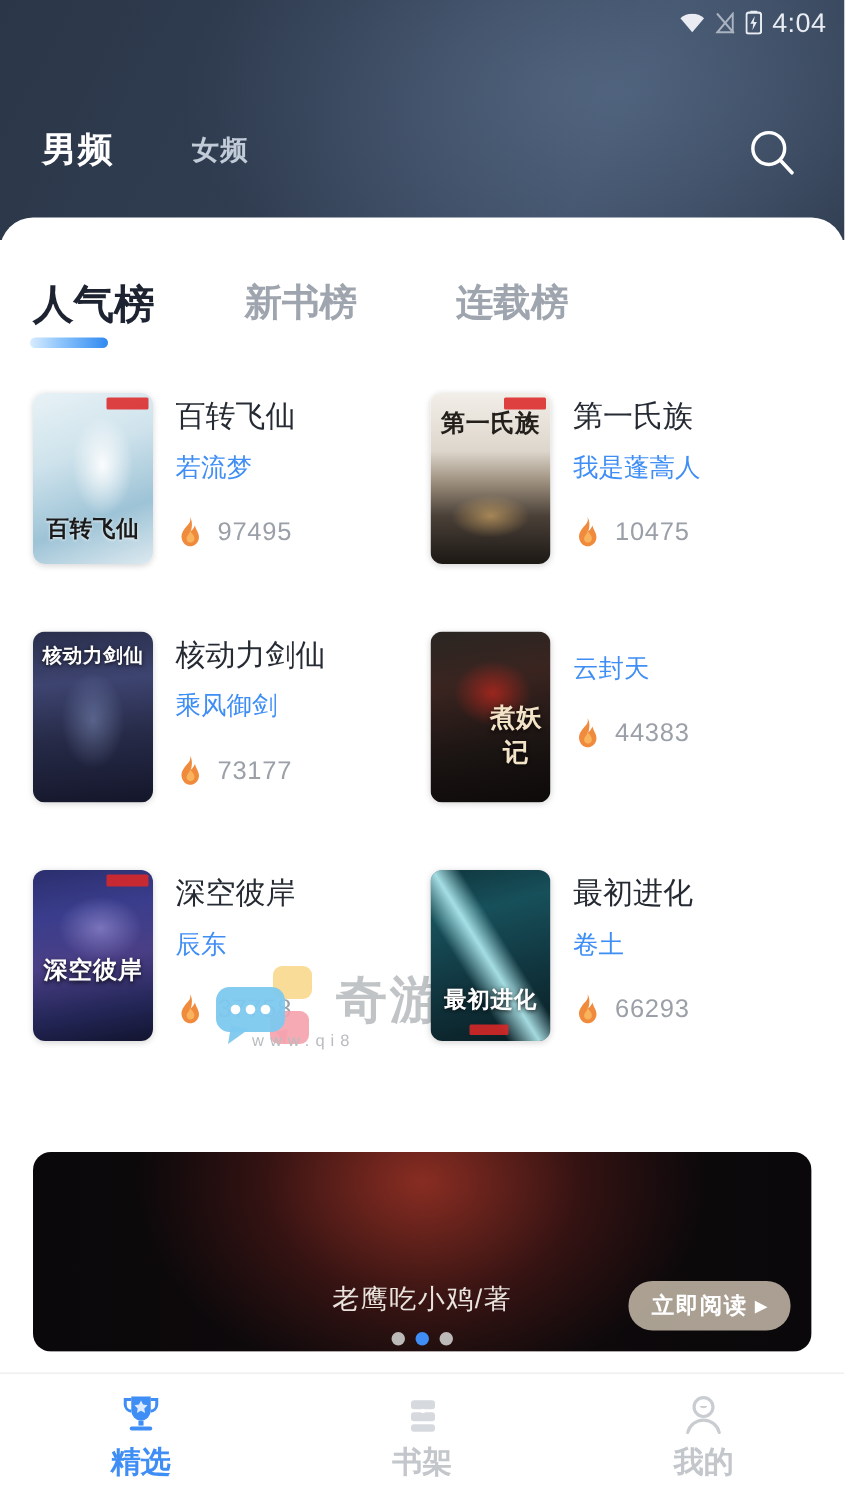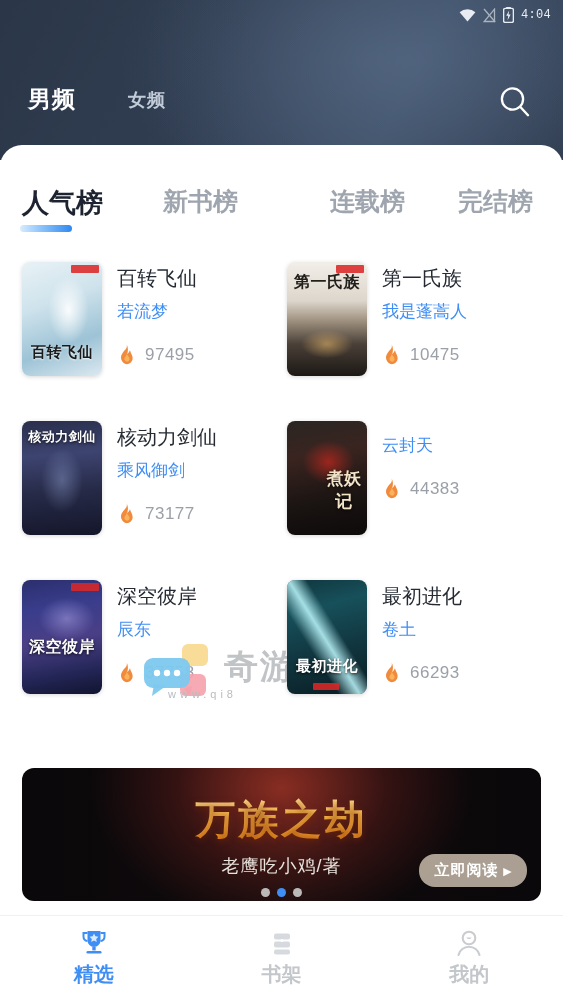--- a/index.html
+++ b/index.html
@@ -27,22 +27,22 @@
   }
 
   
   .statusbar {
     position:absolute; top:0; left:0; width:563px; height:30px;
     display:flex; align-items:center; justify-content:flex-end;
     padding-right:12px; gap:7px;
   }
   .sb-icon { display:flex; align-items:center; }
   .sb-time {
-    color:#e9edf3; font-size:12px; letter-spacing:0.3px;
-    font-family:Liberation Mono, monospace;
+    color:#e9edf3; font-size:18px; letter-spacing:0.3px;
+    font-family:Liberation Sans, sans-serif;
   }
 
   
   .channel-row {
     position:absolute; left:0; top:78px; width:563px; height:56px;
     display:flex; align-items:center;
   }
   .chan {
     font-family:"Liberation Serif","DejaVu Serif",serif;
     font-weight:bold; letter-spacing:1px;
@@ -239,25 +239,22 @@
 <div class="sheet">
 
   <div class="rank-tabs">
     <div class="rtab active" style="left:22px;">
       <span class="rlabel">人气榜</span>
     </div>
     <div class="rtab-underline"></div>
     <div class="rtab inactive" style="left:163px;">
       <span class="rlabel">新书榜</span>
     </div>
-    <div class="rtab inactive" style="left:330px;font-family:Liberation Mono, monospace;">
+    <div class="rtab inactive" style="left:304px;font-family:Liberation Mono, monospace;">
       <span class="rlabel">连载榜</span>
-    </div>
-    <div class="rtab inactive" style="left:458px;">
-      <span class="rlabel">完结榜</span>
     </div>
   </div>
 
   <div class="grid">
 
     <div class="book" style="left:0px; top:0px;">
       <div class="cover">
         <div class="cover-inner" style="background:linear-gradient(160deg,#e8f2f6 0%, #cfe3ec 35%, #9dc3d6 70%, #dce9f0 100%);"></div>
         <div class="cover-inner" style="background:radial-gradient(ellipse 34px 56px at 58% 42%, rgba(255,255,255,0.92) 0%, rgba(255,255,255,0) 60%);"></div>
         <div class="cover-badge"></div>
@@ -385,21 +382,20 @@
     <path d="M16 44 L14 56 L28 46 Z" fill="#7dc8ef" opacity="0.95"></path>
     <circle cx="19" cy="33" r="3.2" fill="#ffffff"></circle>
     <circle cx="29" cy="33" r="3.2" fill="#ffffff"></circle>
     <circle cx="39" cy="33" r="3.2" fill="#ffffff"></circle>
   </svg>
   <div class="wm-text">奇游下</div>
   <div class="wm-url">www.qi8</div>
 </div>
 
 <div class="banner">
-  <div class="banner-title">万族之劫</div>
   <div class="banner-author">老鹰吃小鸡/著</div>
   <div class="banner-cta">
     <span>立即阅读</span>
     <span>▸</span>
   </div>
   <div class="dots">
     <span class="dot"></span>
     <span class="dot active"></span>
     <span class="dot"></span>
   </div>

